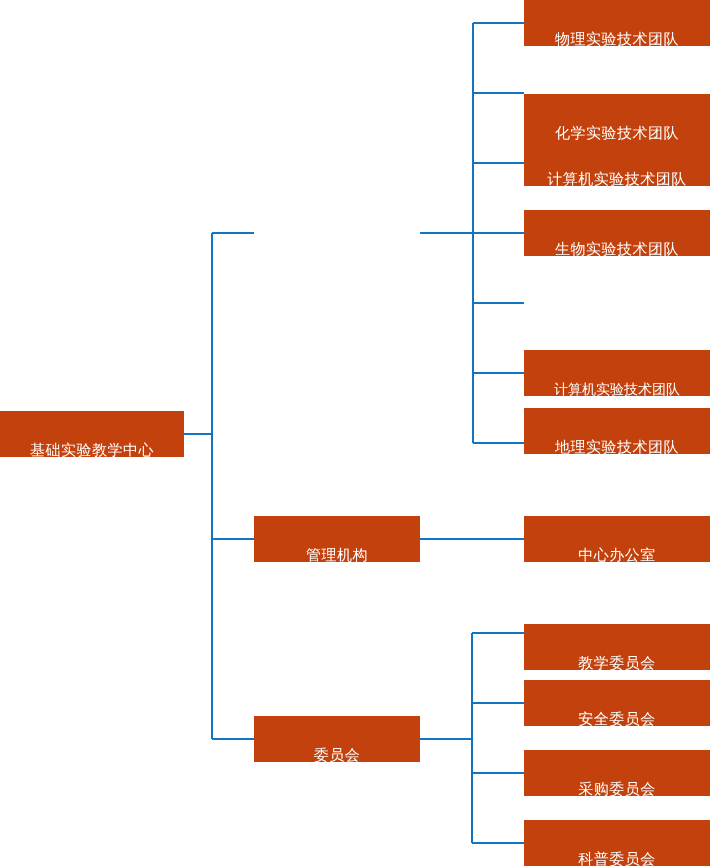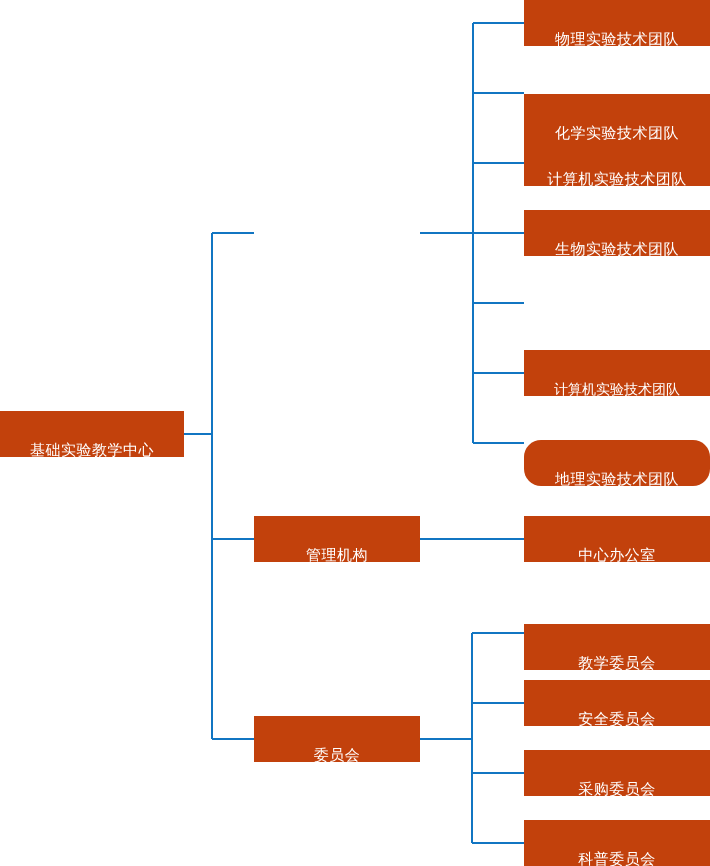--- a/index.html
+++ b/index.html
@@ -77,21 +77,21 @@
     letter-spacing: 0px;
   }
 
   
   .t0 { top: 0px; }
   .t1 { top: 70px; margin-top: 24px; }
   .t2 { top: 140px; }
   .t3 { top: 210px; }
   .t4 { top: 280px; }
   .t5 { top: 350px; }
-  .t6 { top: 440px; border-radius: 17px; }
+  .t6 { top: 408px; }
 
   
   .o0 { top: 516px; }
 
   
   .c0 { top: 624px; }
   .c1 { top: 680px; }
   .c2 { top: 750px; }
   .c3 { top: 820px; }
 </style>

